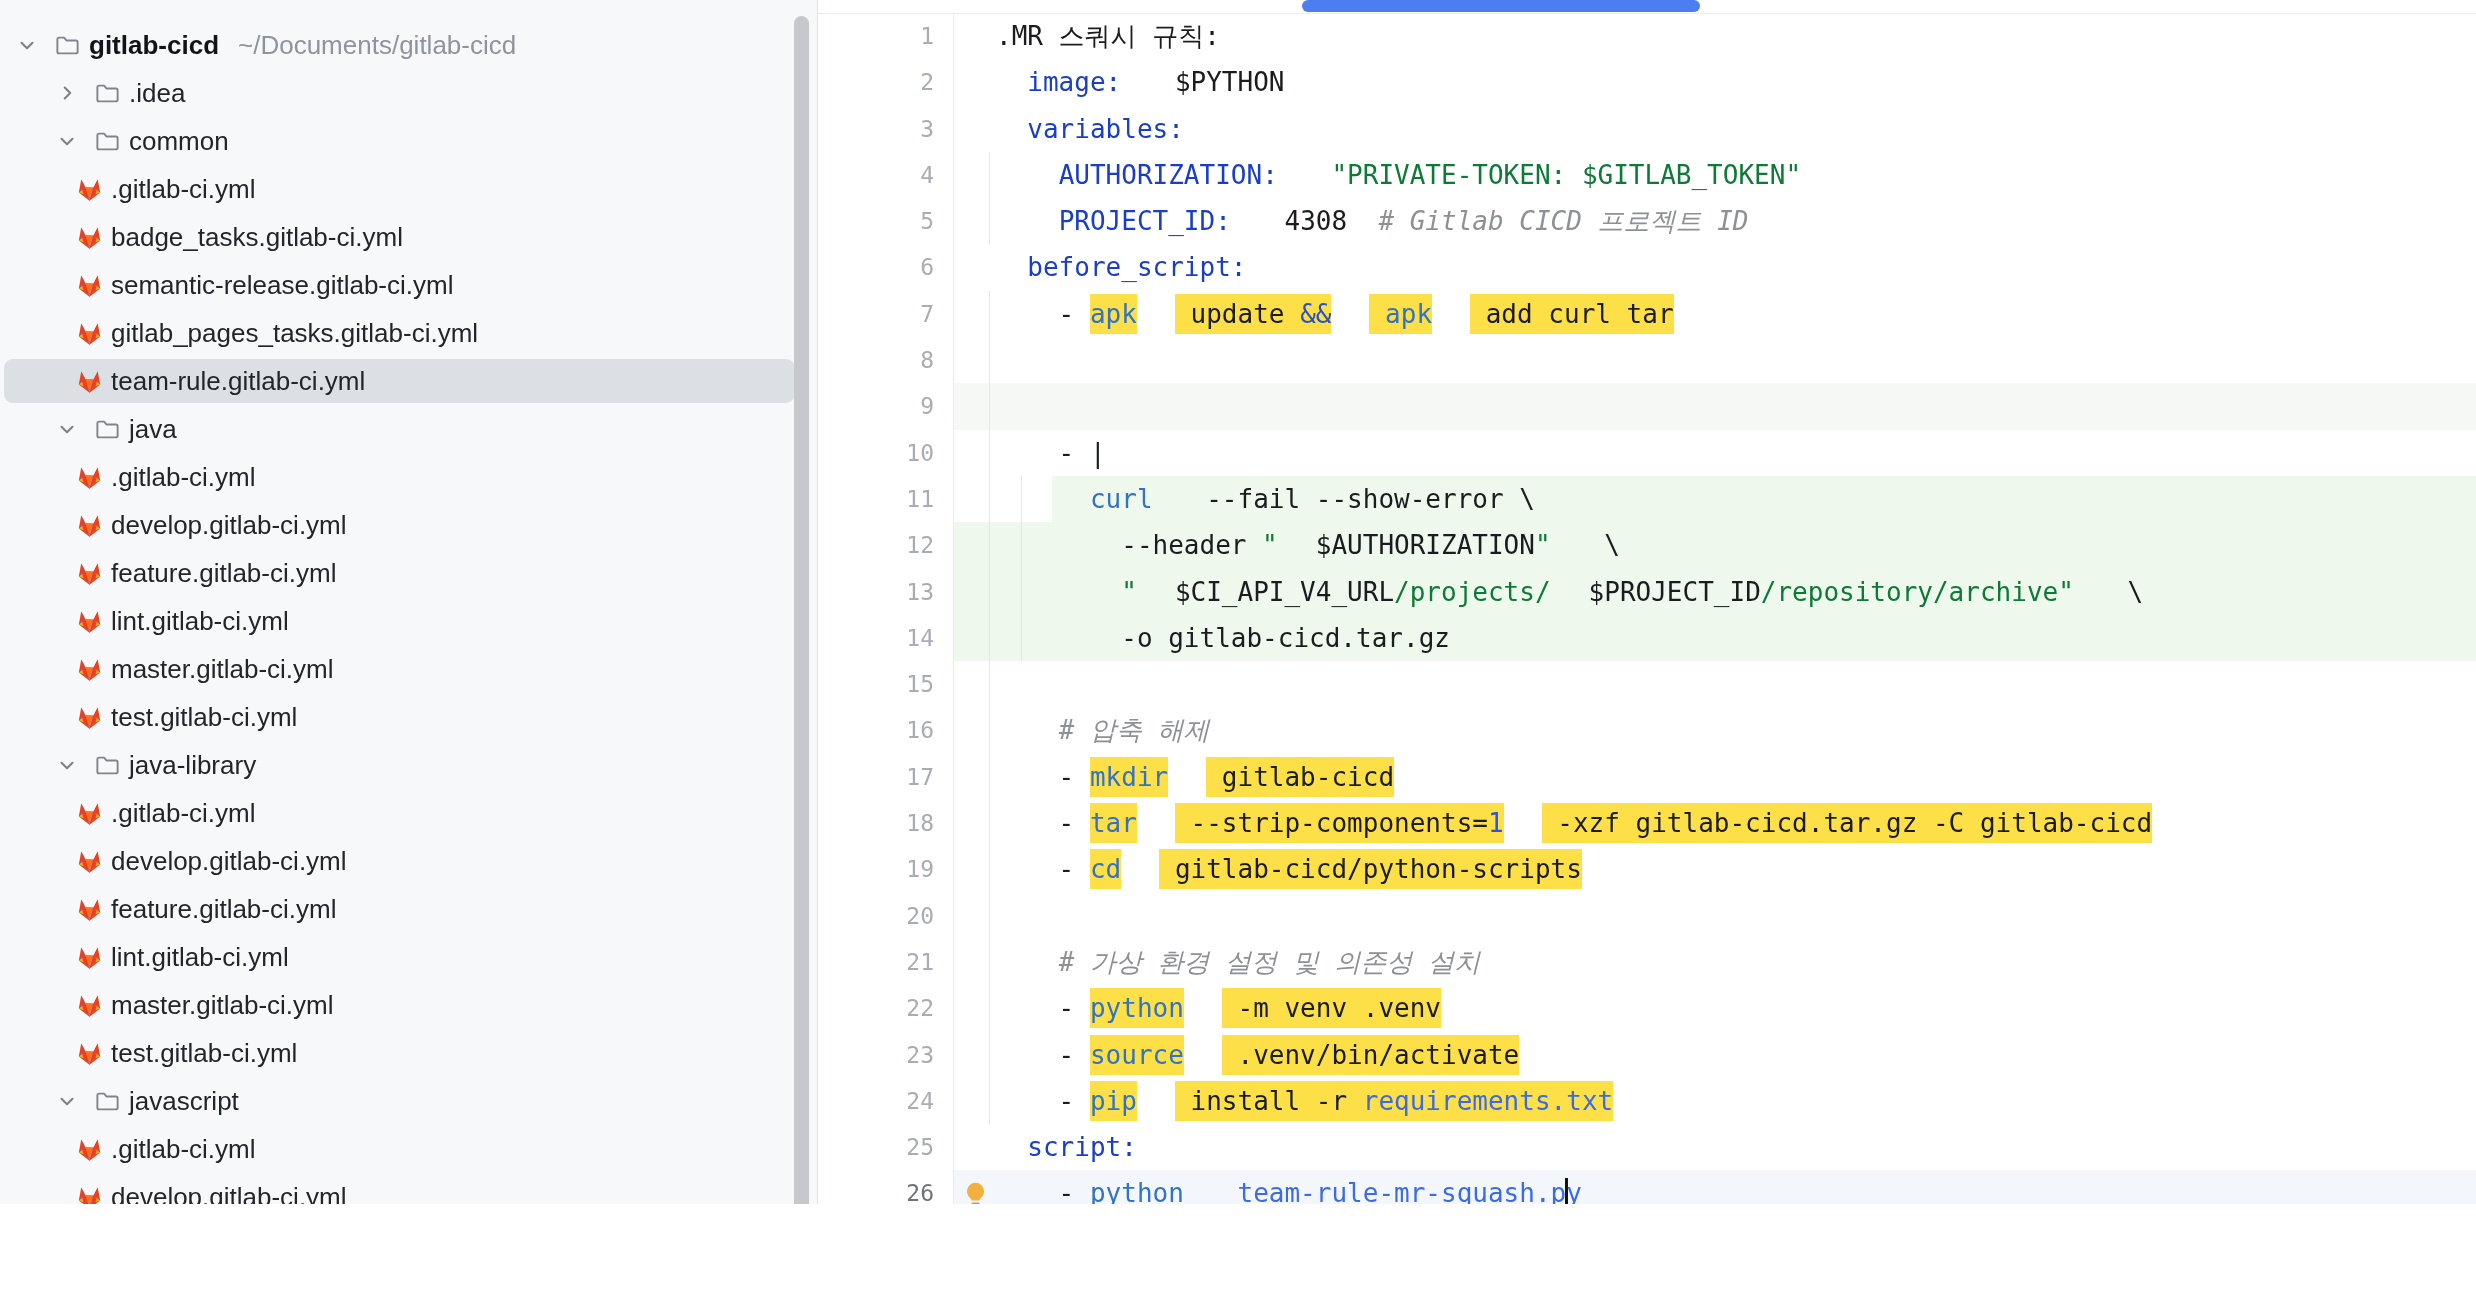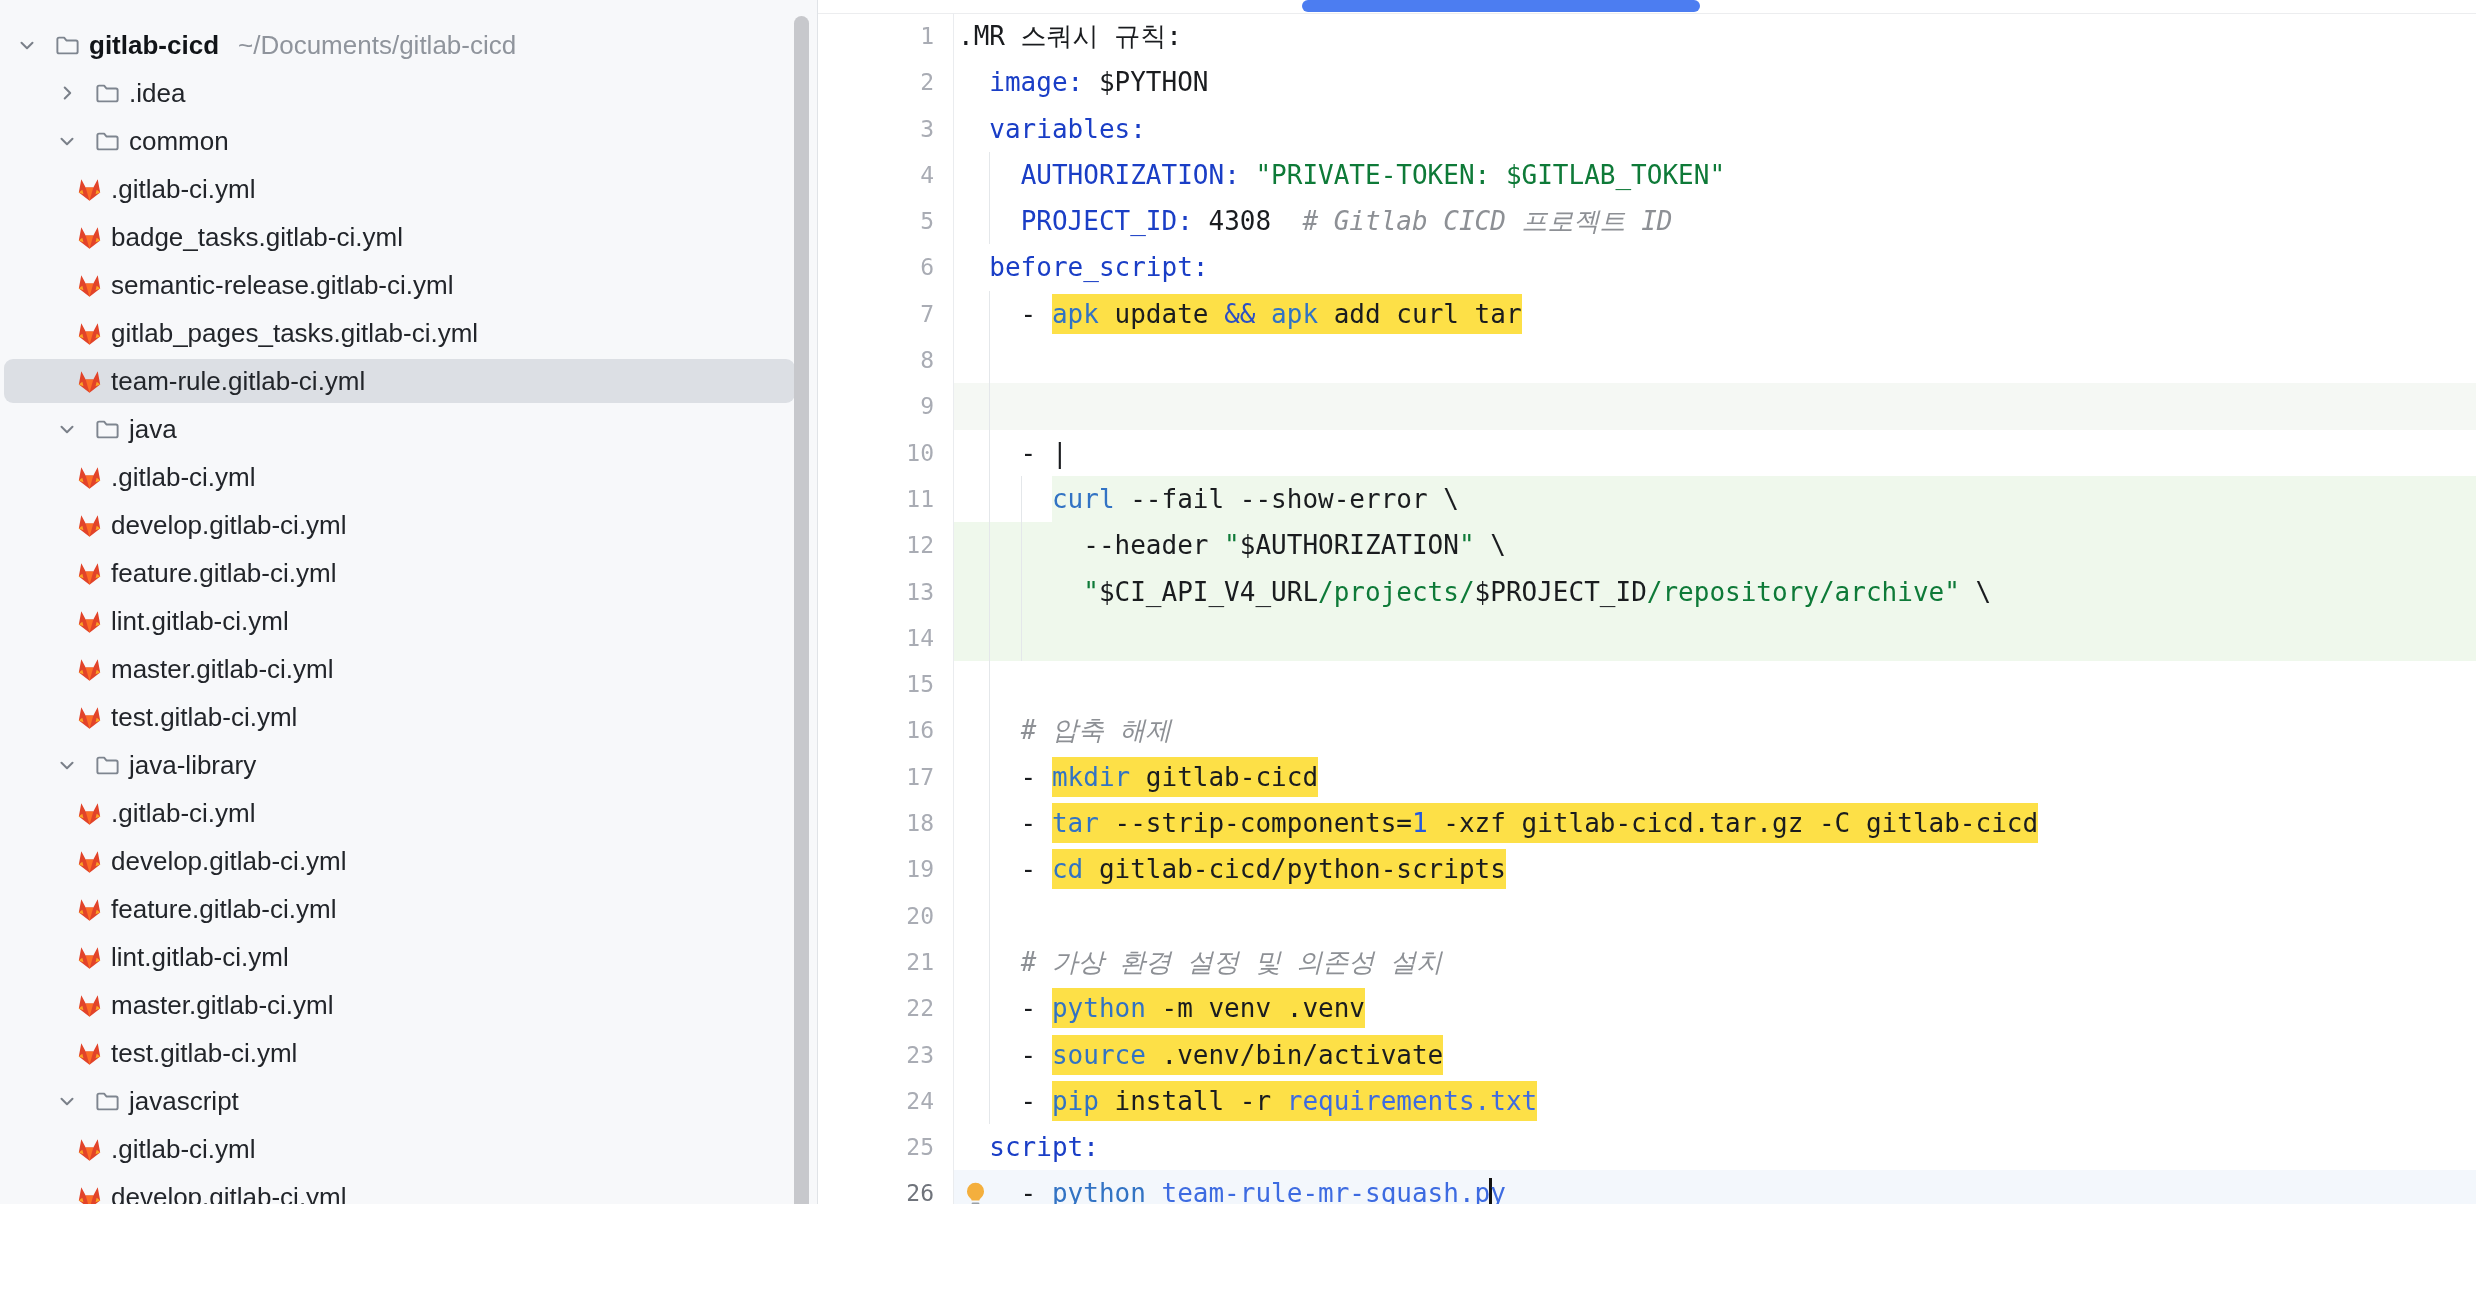--- a/index.html
+++ b/index.html
@@ -39,21 +39,21 @@
   .rowbg.active{background:#F3F7FC;}
   .guide{position:absolute;top:0;bottom:0;width:1px;background:#E4E7EA;}
   .guide.g2{left:171px;}
   .guide.g4{left:203px;}
   .num{position:absolute;left:0;top:0;width:116px;text-align:right;color:#A9ACB4;font-size:23px;}
   .num.cur{color:#6F737B;}
   .txt{position:absolute;left:140px;top:0;}
   .bulb{position:absolute;left:142px;top:50%;transform:translateY(-50%);width:31px;height:31px;}
 
   
-  .p{color:#1A1C1F;}
+  .p{color:#1A1C1F;margin-left:38px;}
   .k{color:#1A3EC6;}
   .s{color:#0E7A38;}
   .c{color:#3273C4;}
   .a{color:#2B4FC4;}
   .r{color:#3D6BE1;}
   .n{color:#2359E0;}
   .m{color:#8D9095;font-style:italic;margin-top:32px;}
   .h{color:#2E7C4C;}
   .sq{text-decoration:underline wavy #63B37C 2px;text-underline-offset:7px;}
   .hl{background:#fde047;padding:5px 0;}
@@ -392,21 +392,21 @@
         <div class="line"><div class="guide g2"></div><div class="num">4</div><div class="txt"><span class="p">    </span><span class="k">AUTHORIZATION</span><span class="k">:</span><span class="p"> </span><span class="s">"PRIVATE-TOKEN: $GITLAB_TOKEN"</span></div></div>
         <div class="line"><div class="guide g2"></div><div class="num">5</div><div class="txt"><span class="p">    </span><span class="k">PROJECT_ID</span><span class="k">:</span><span class="p"> 4308  </span><span class="m"># Gitlab CICD 프로젝트 ID</span></div></div>
         <div class="line"><div class="num">6</div><div class="txt"><span class="p">  </span><span class="k">before_script</span><span class="k">:</span></div></div>
         <div class="line"><div class="guide g2"></div><div class="num">7</div><div class="txt"><span class="p">    - </span><span class="c hl">apk</span><span class="p hl"> update </span><span class="a hl">&amp;&amp;</span><span class="p hl"> </span><span class="c hl">apk</span><span class="p hl"> add curl tar</span></div></div>
         <div class="line"><div class="guide g2"></div><div class="num">8</div><div class="txt"></div></div>
         <div class="line"><div class="rowbg faint"></div><div class="guide g2"></div><div class="num">9</div></div>
         <div class="line"><div class="guide g2"></div><div class="num">10</div><div class="txt"><span class="p">    - |</span></div></div>
         <div class="line"><div class="rowbg green6"></div><div class="guide g2"></div><div class="guide g4"></div><div class="num">11</div><div class="txt"><span class="p">      </span><span class="c">curl</span><span class="p"> --fail --show-error \</span></div></div>
         <div class="line"><div class="rowbg green"></div><div class="guide g2"></div><div class="guide g4"></div><div class="num">12</div><div class="txt"><span class="p">        --header </span><span class="s">"</span><span class="p">$AUTHORIZATION</span><span class="s">"</span><span class="p"> \</span></div></div>
         <div class="line"><div class="rowbg green"></div><div class="guide g2"></div><div class="guide g4"></div><div class="num">13</div><div class="txt"><span class="p">        </span><span class="s">"</span><span class="p">$CI_API_V4_URL</span><span class="s">/projects/</span><span class="p">$PROJECT_ID</span><span class="s">/repository/archive"</span><span class="p"> \</span></div></div>
-        <div class="line"><div class="rowbg green"></div><div class="guide g2"></div><div class="guide g4"></div><div class="num">14</div></div>
+        <div class="line"><div class="rowbg green"></div><div class="guide g2"></div><div class="guide g4"></div><div class="num">14</div><div class="txt"><span class="p">        -o gitlab-cicd.tar.gz</span></div></div>
         <div class="line"><div class="guide g2"></div><div class="num">15</div><div class="txt"></div></div>
         <div class="line"><div class="guide g2"></div><div class="num">16</div><div class="txt"><span class="p">    </span><span class="m"># 압축 해제</span></div></div>
         <div class="line"><div class="guide g2"></div><div class="num">17</div><div class="txt"><span class="p">    - </span><span class="c hl">mkdir</span><span class="p hl"> gitlab-cicd</span></div></div>
         <div class="line"><div class="guide g2"></div><div class="num">18</div><div class="txt"><span class="p">    - </span><span class="c hl">tar</span><span class="p hl"> --strip-components=</span><span class="n hl">1</span><span class="p hl"> -xzf gitlab-cicd.tar.gz -C gitlab-cicd</span></div></div>
         <div class="line"><div class="guide g2"></div><div class="num">19</div><div class="txt"><span class="p">    - </span><span class="c hl">cd</span><span class="p hl"> gitlab-cicd/python-scripts</span></div></div>
         <div class="line"><div class="guide g2"></div><div class="num">20</div><div class="txt"></div></div>
         <div class="line"><div class="guide g2"></div><div class="num">21</div><div class="txt"><span class="p">    </span><span class="m"># 가상 환경 설정 및 의존성 설치</span></div></div>
         <div class="line"><div class="guide g2"></div><div class="num">22</div><div class="txt"><span class="p">    - </span><span class="c hl">python</span><span class="p hl"> -m venv .venv</span></div></div>
         <div class="line"><div class="guide g2"></div><div class="num">23</div><div class="txt"><span class="p">    - </span><span class="c hl">source</span><span class="p hl"> .venv/bin/activate</span></div></div>
         <div class="line"><div class="guide g2"></div><div class="num">24</div><div class="txt"><span class="p">    - </span><span class="c hl">pip</span><span class="p hl"> install -r </span><span class="r hl">requirements.txt</span></div></div>

